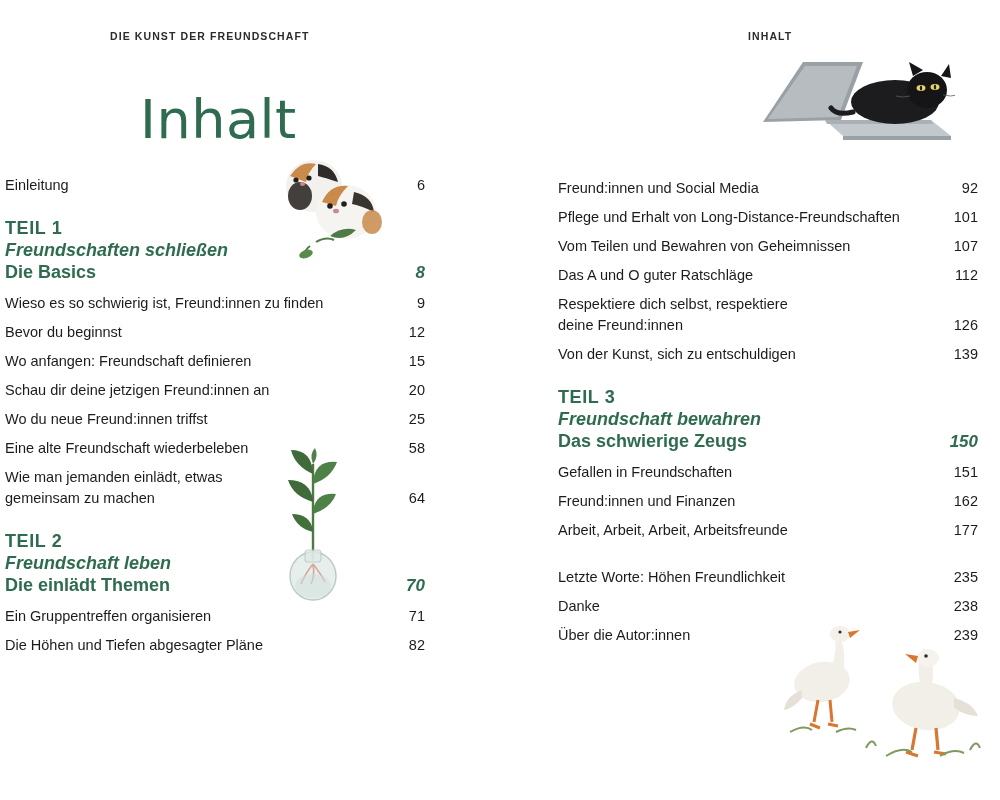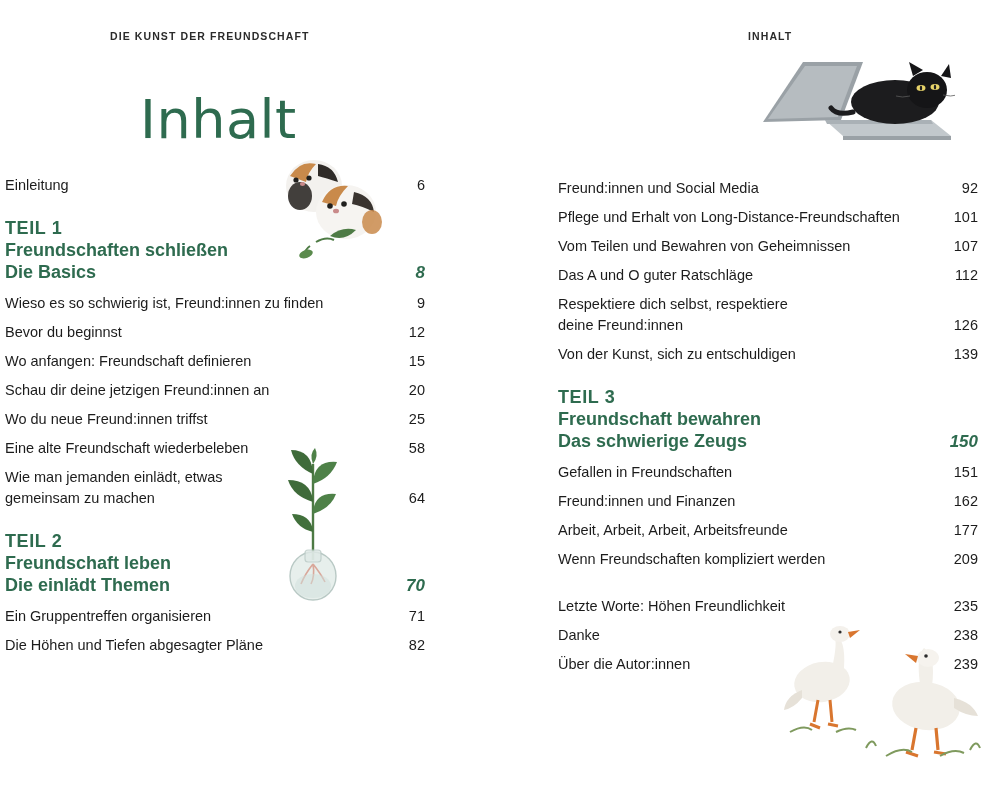--- a/index.html
+++ b/index.html
@@ -76,20 +76,21 @@
     font-weight: 700;
     font-size: 18px;
     letter-spacing: 0.6px;
     margin-bottom: 1px;
   }
   .part .part-title {
     color: #2e6b4f;
     font-weight: 700;
     font-size: 18px;
     margin-bottom: 1px;
+    font-style: italic;
   }
   .part-sub-row {
     display: flex;
     justify-content: space-between;
     align-items: baseline;
     margin-bottom: 10px;
   }
   .part .part-sub {
     color: #2e6b4f;
     font-weight: 700;
@@ -237,24 +238,20 @@
       <span class="label">Gefallen in Freundschaften</span>
       <span class="page-no">151</span>
     </div>
     <div class="row">
       <span class="label">Freund:innen und Finanzen</span>
       <span class="page-no">162</span>
     </div>
     <div class="row">
       <span class="label">Arbeit, Arbeit, Arbeit, Arbeitsfreunde</span>
       <span class="page-no">177</span>
-    </div>
-    <div class="row">
-      <span class="label">Wenn Freundschaften kompliziert werden</span>
-      <span class="page-no">209</span>
     </div>
 
     <div class="spacer-gap"></div>
 
     <div class="row">
       <span class="label">Letzte Worte: Höhen Freundlichkeit</span>
       <span class="page-no">235</span>
     </div>
     <div class="row">
       <span class="label">Danke</span>

